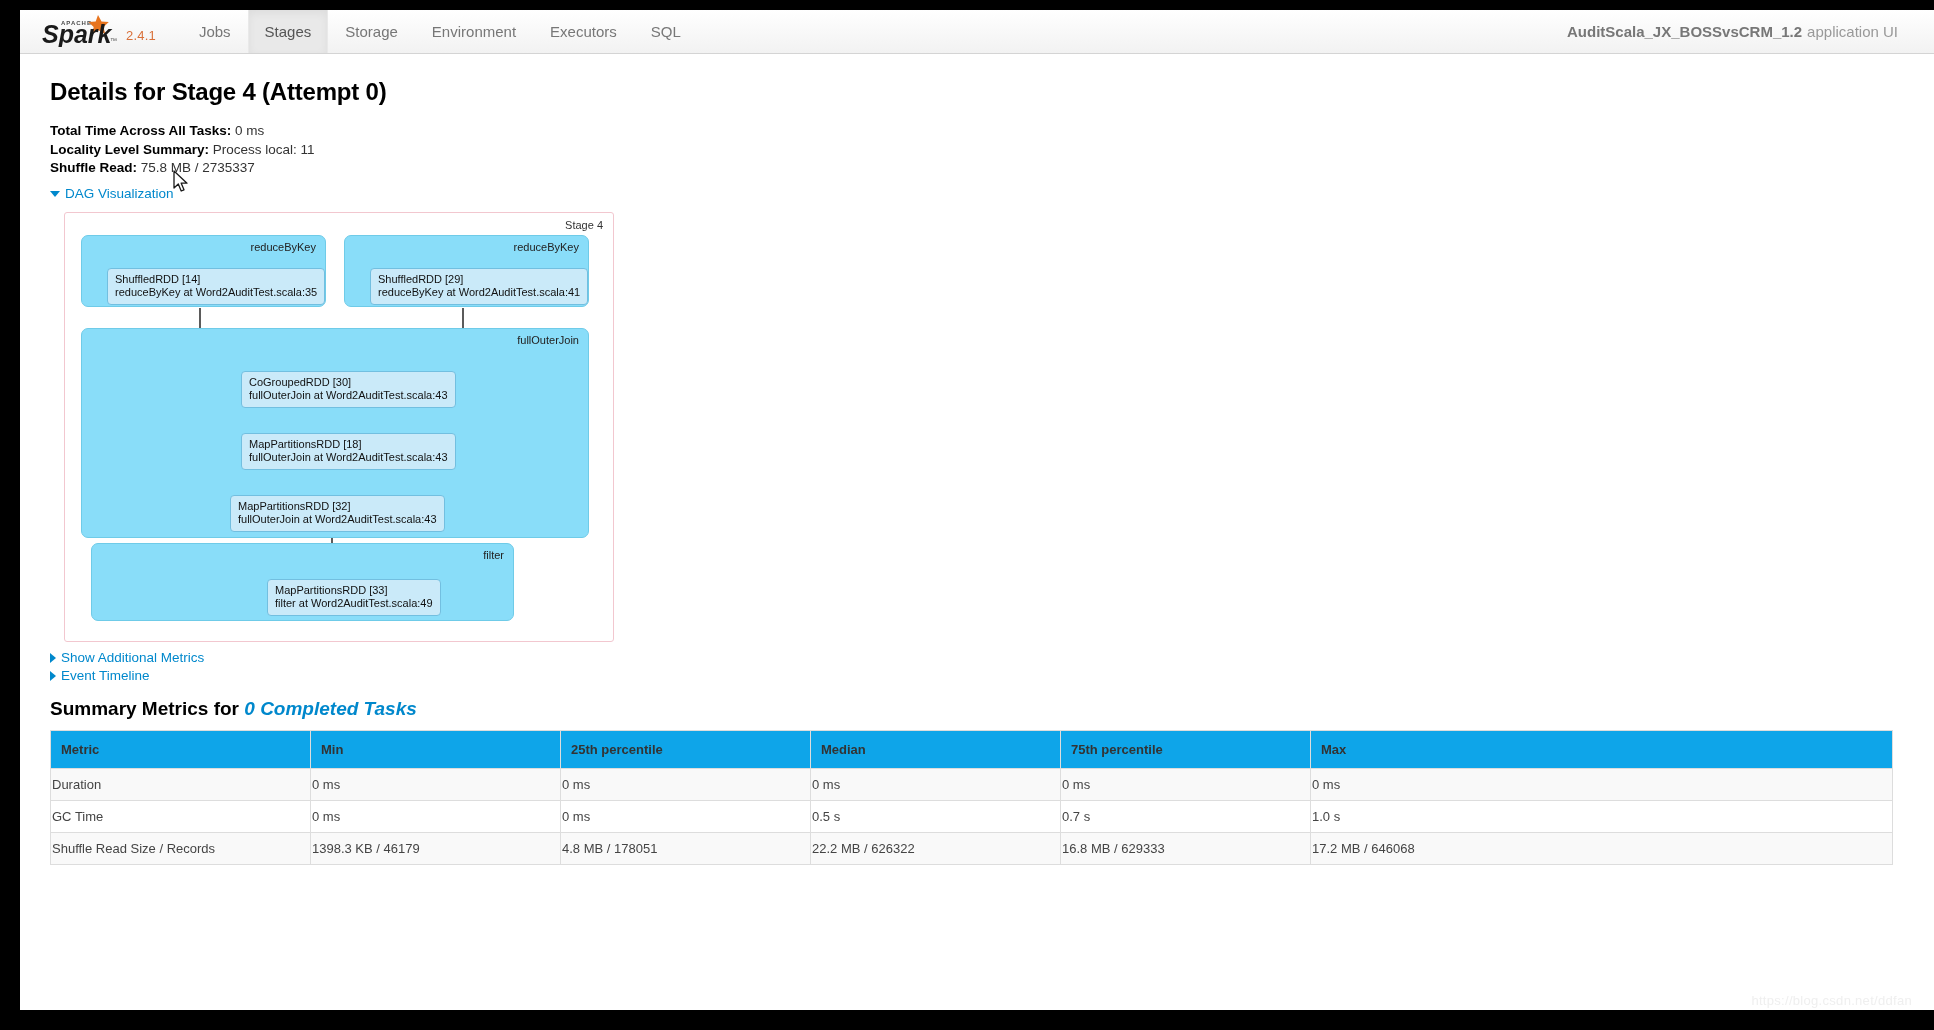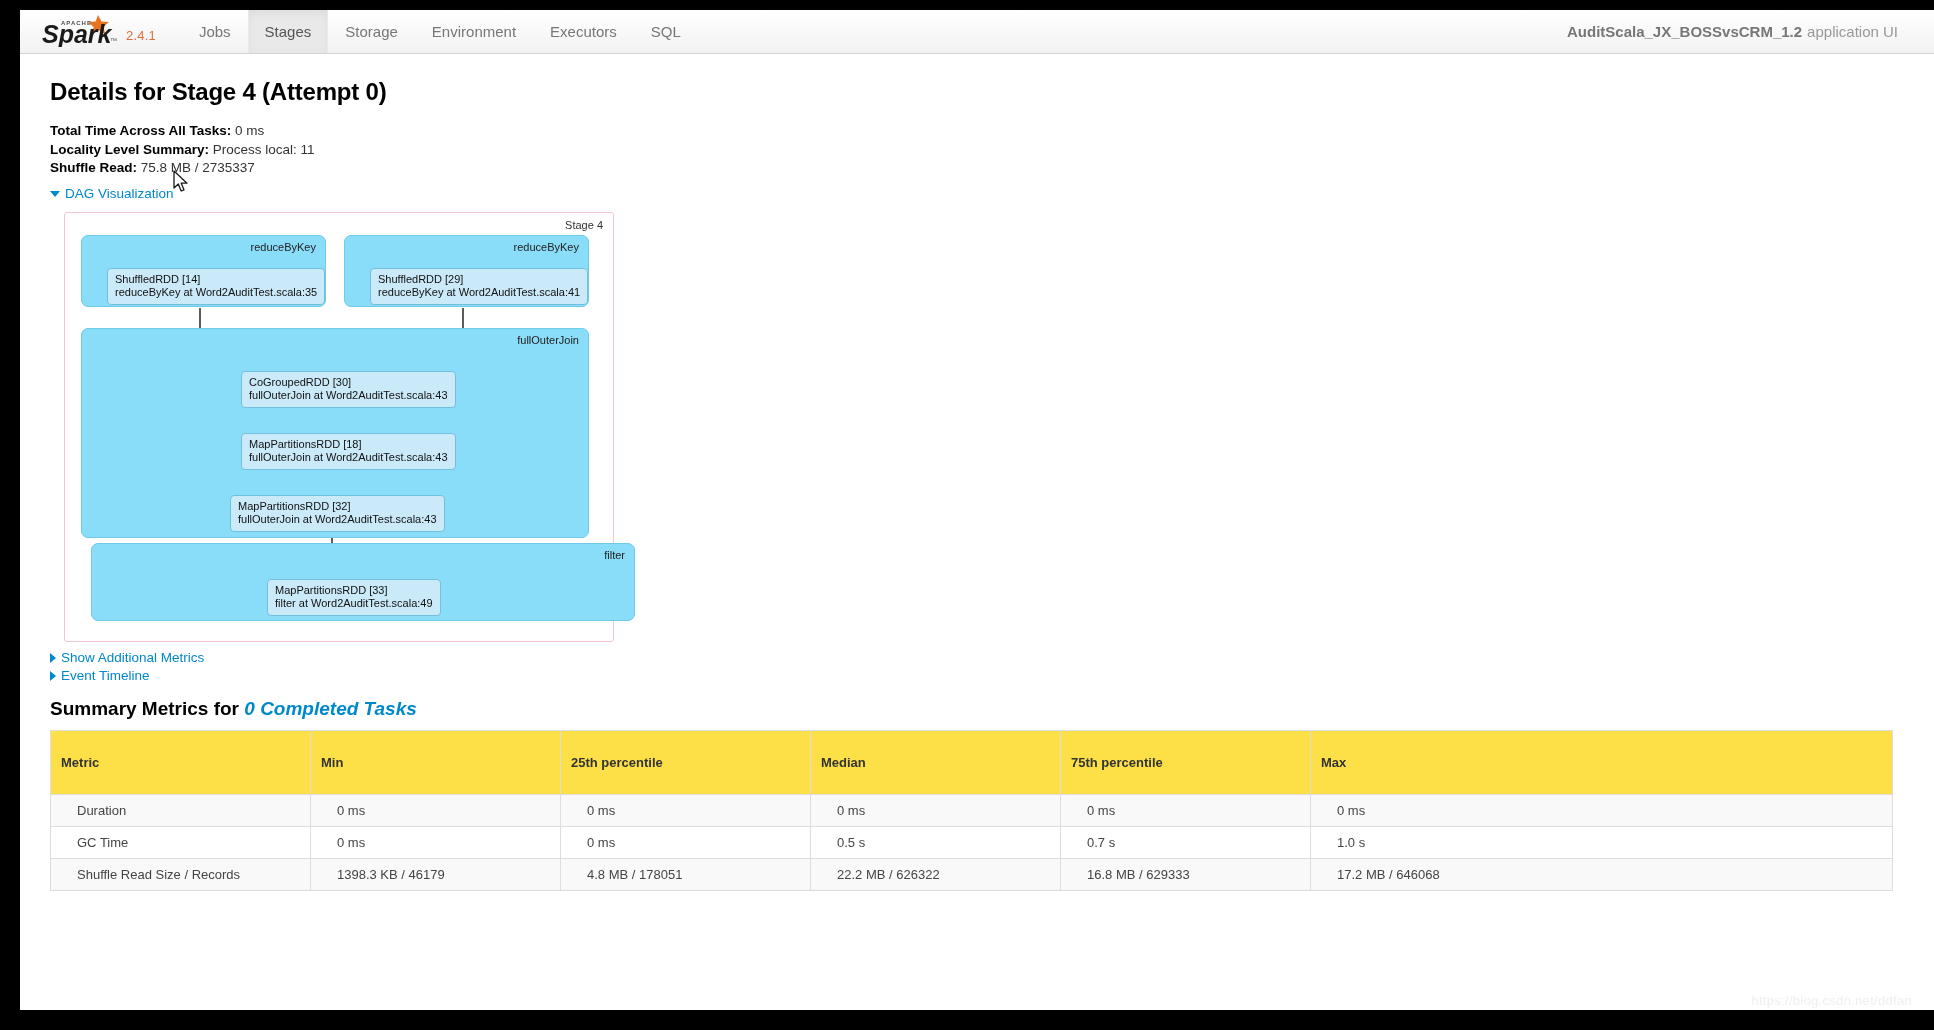--- a/index.html
+++ b/index.html
@@ -142,28 +142,28 @@
     width: 1843px;
     border-collapse: collapse;
     margin-left: 2px;
     font-size: 13px;
     border: 1px solid #dddddd;
   }
   table.summary th {
     text-align: left;
     font-weight: bold;
     color: #333;
-    background: #fde047;
-    padding: 24px 10px;
+    background: #0ea5e9;
+    padding: 11px 10px;
     border: 1px solid #dddddd;
     border-top: none;
     font-size: 13px;
   }
   table.summary td {
-    padding: 8px 26px;
+    padding: 8px 1px;
     color: #444;
     border: 1px solid #dddddd;
     background: #f9f9f9;
   }
   table.summary tbody tr:nth-child(even) td { background: #ffffff; }
 
   .watermark {
     position: absolute;
     right: 22px; bottom: 2px;
     font-size: 13px;
@@ -273,21 +273,21 @@
         <div class="rdd-node" style="left:159px; top:104px;">
           <div>MapPartitionsRDD [18]</div>
           <div>fullOuterJoin at Word2AuditTest.scala:43</div>
         </div>
         <div class="rdd-node" style="left:148px; top:166px;">
           <div>MapPartitionsRDD [32]</div>
           <div>fullOuterJoin at Word2AuditTest.scala:43</div>
         </div>
       </div>
 
-      <div class="scope" style="left:26px; top:330px; width:544px; height:78px;">
+      <div class="scope" style="left:26px; top:330px; width:423px; height:78px;">
         <span class="scope-label">filter</span>
         <div class="rdd-node" style="left:175px; top:35px;">
           <div>MapPartitionsRDD [33]</div>
           <div>filter at Word2AuditTest.scala:49</div>
         </div>
       </div>
     </div>
 
     
     <div>

